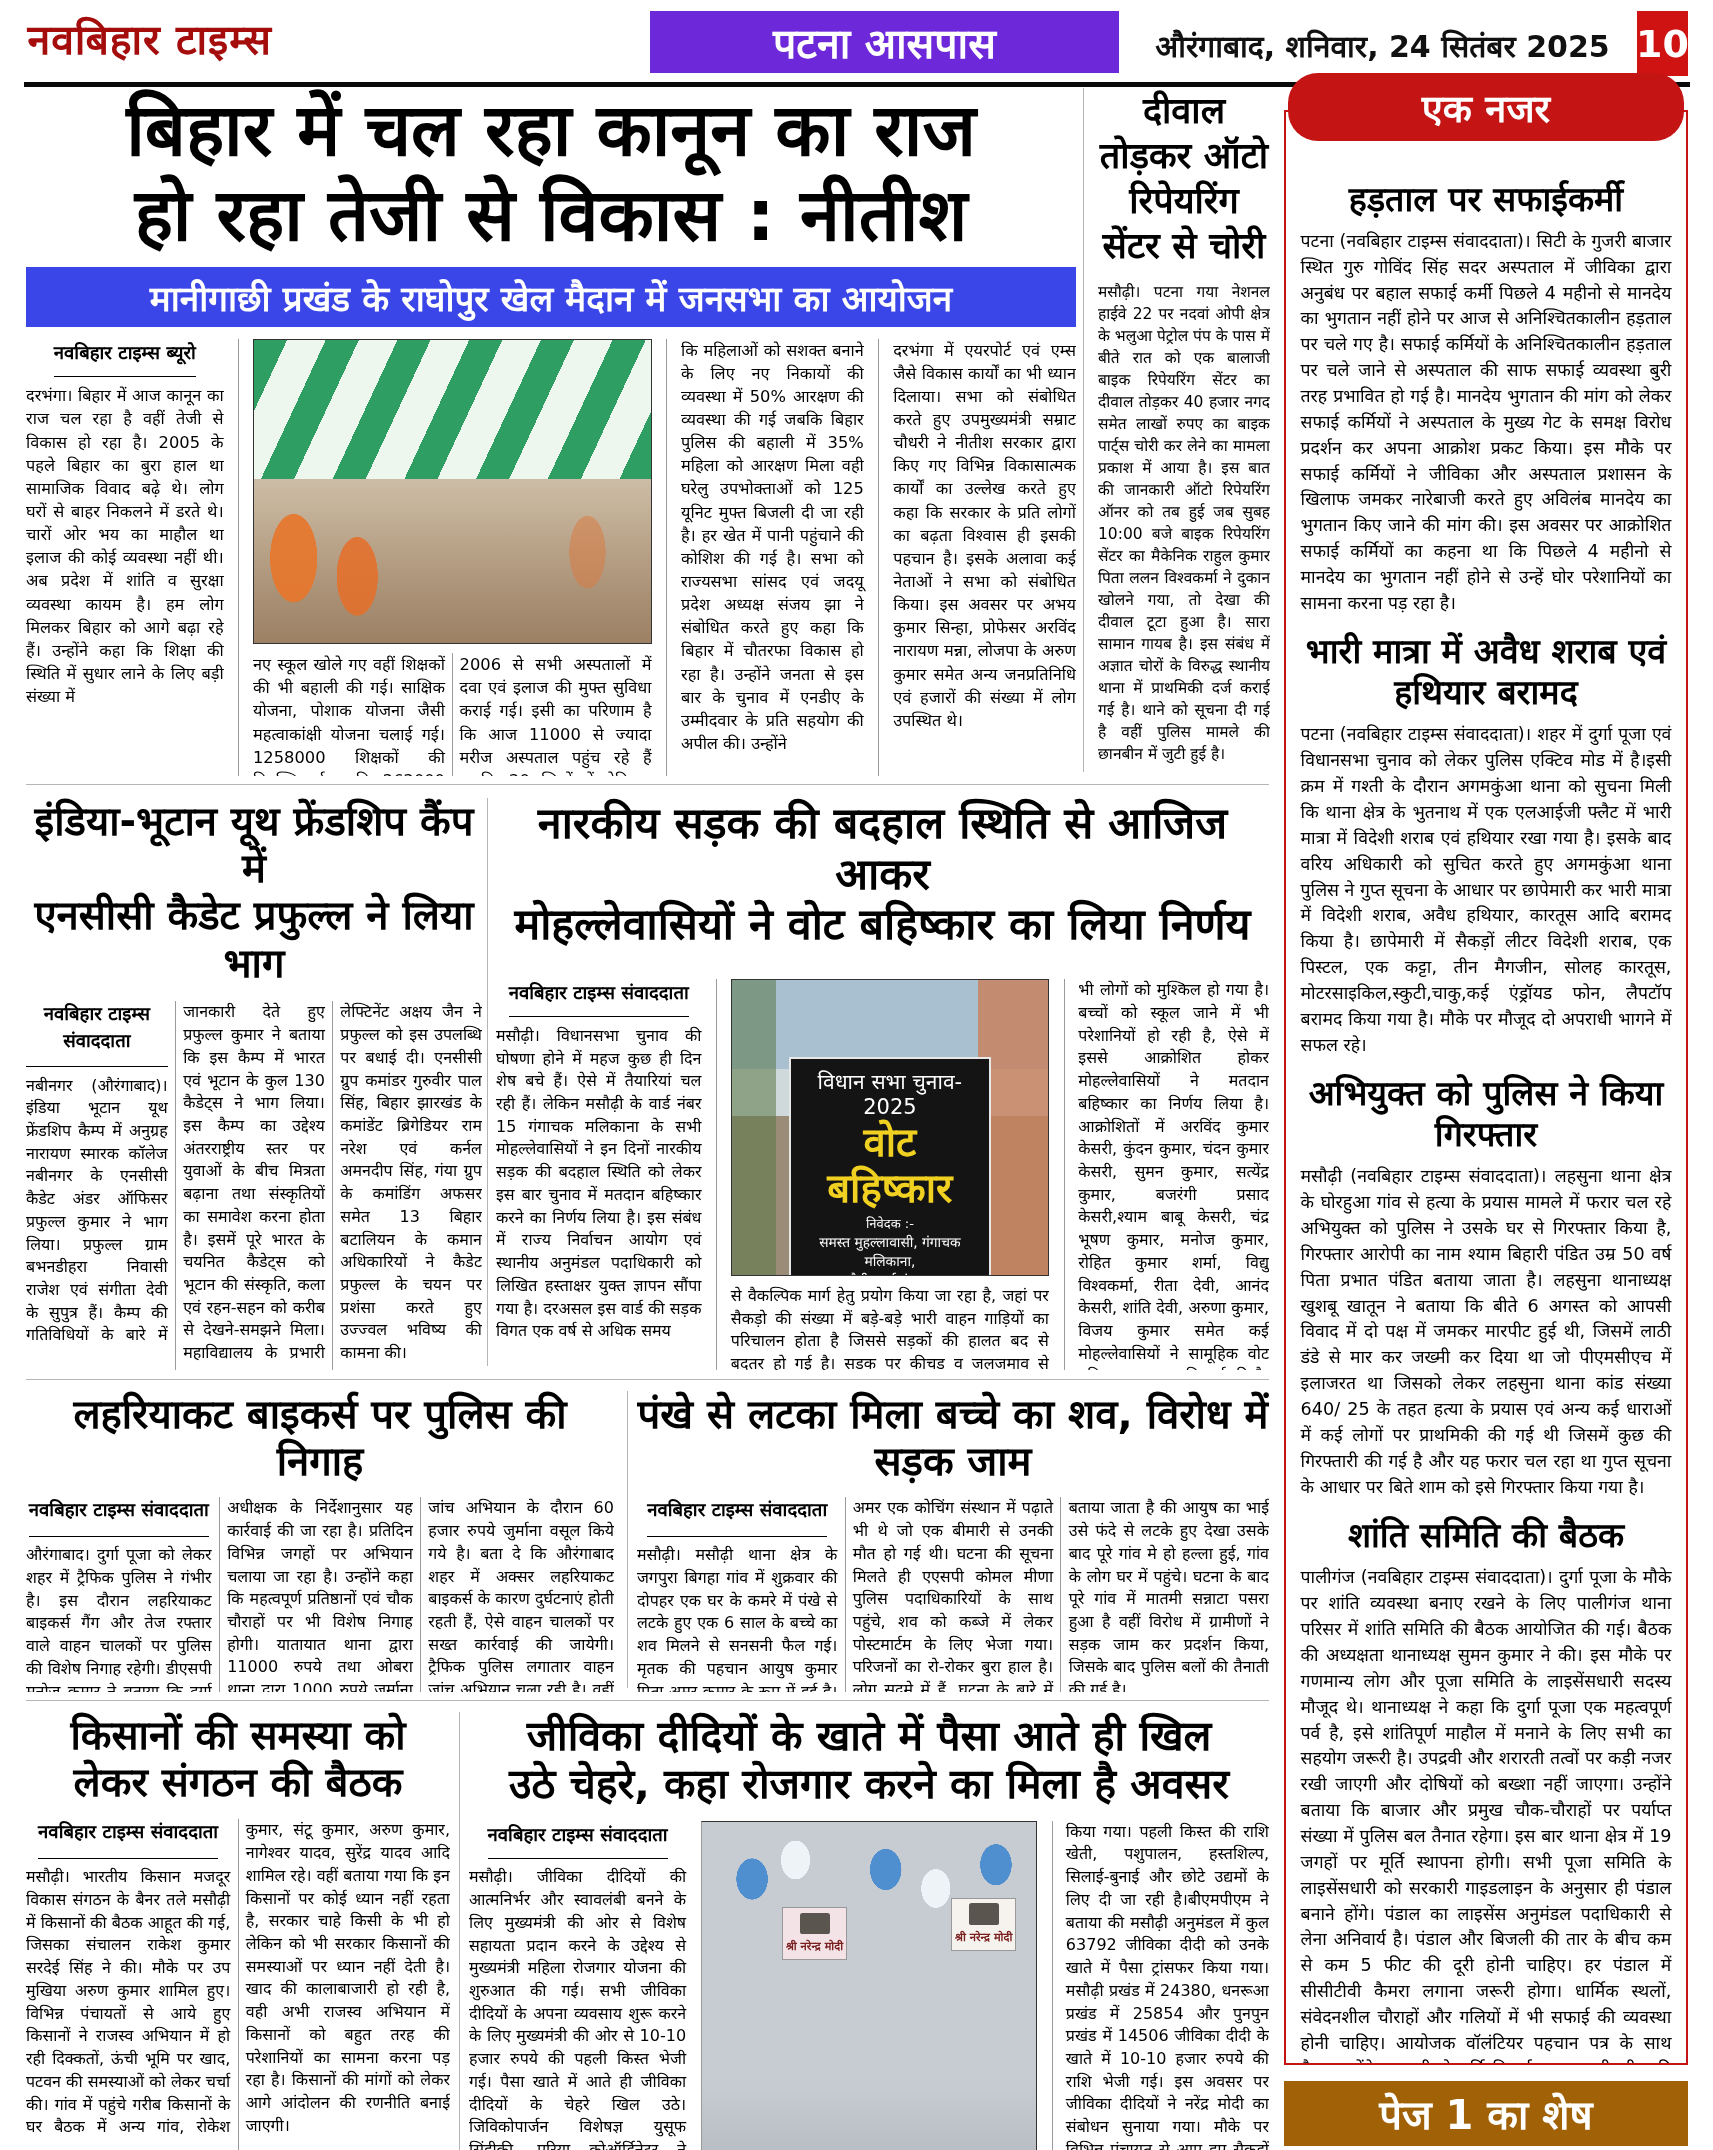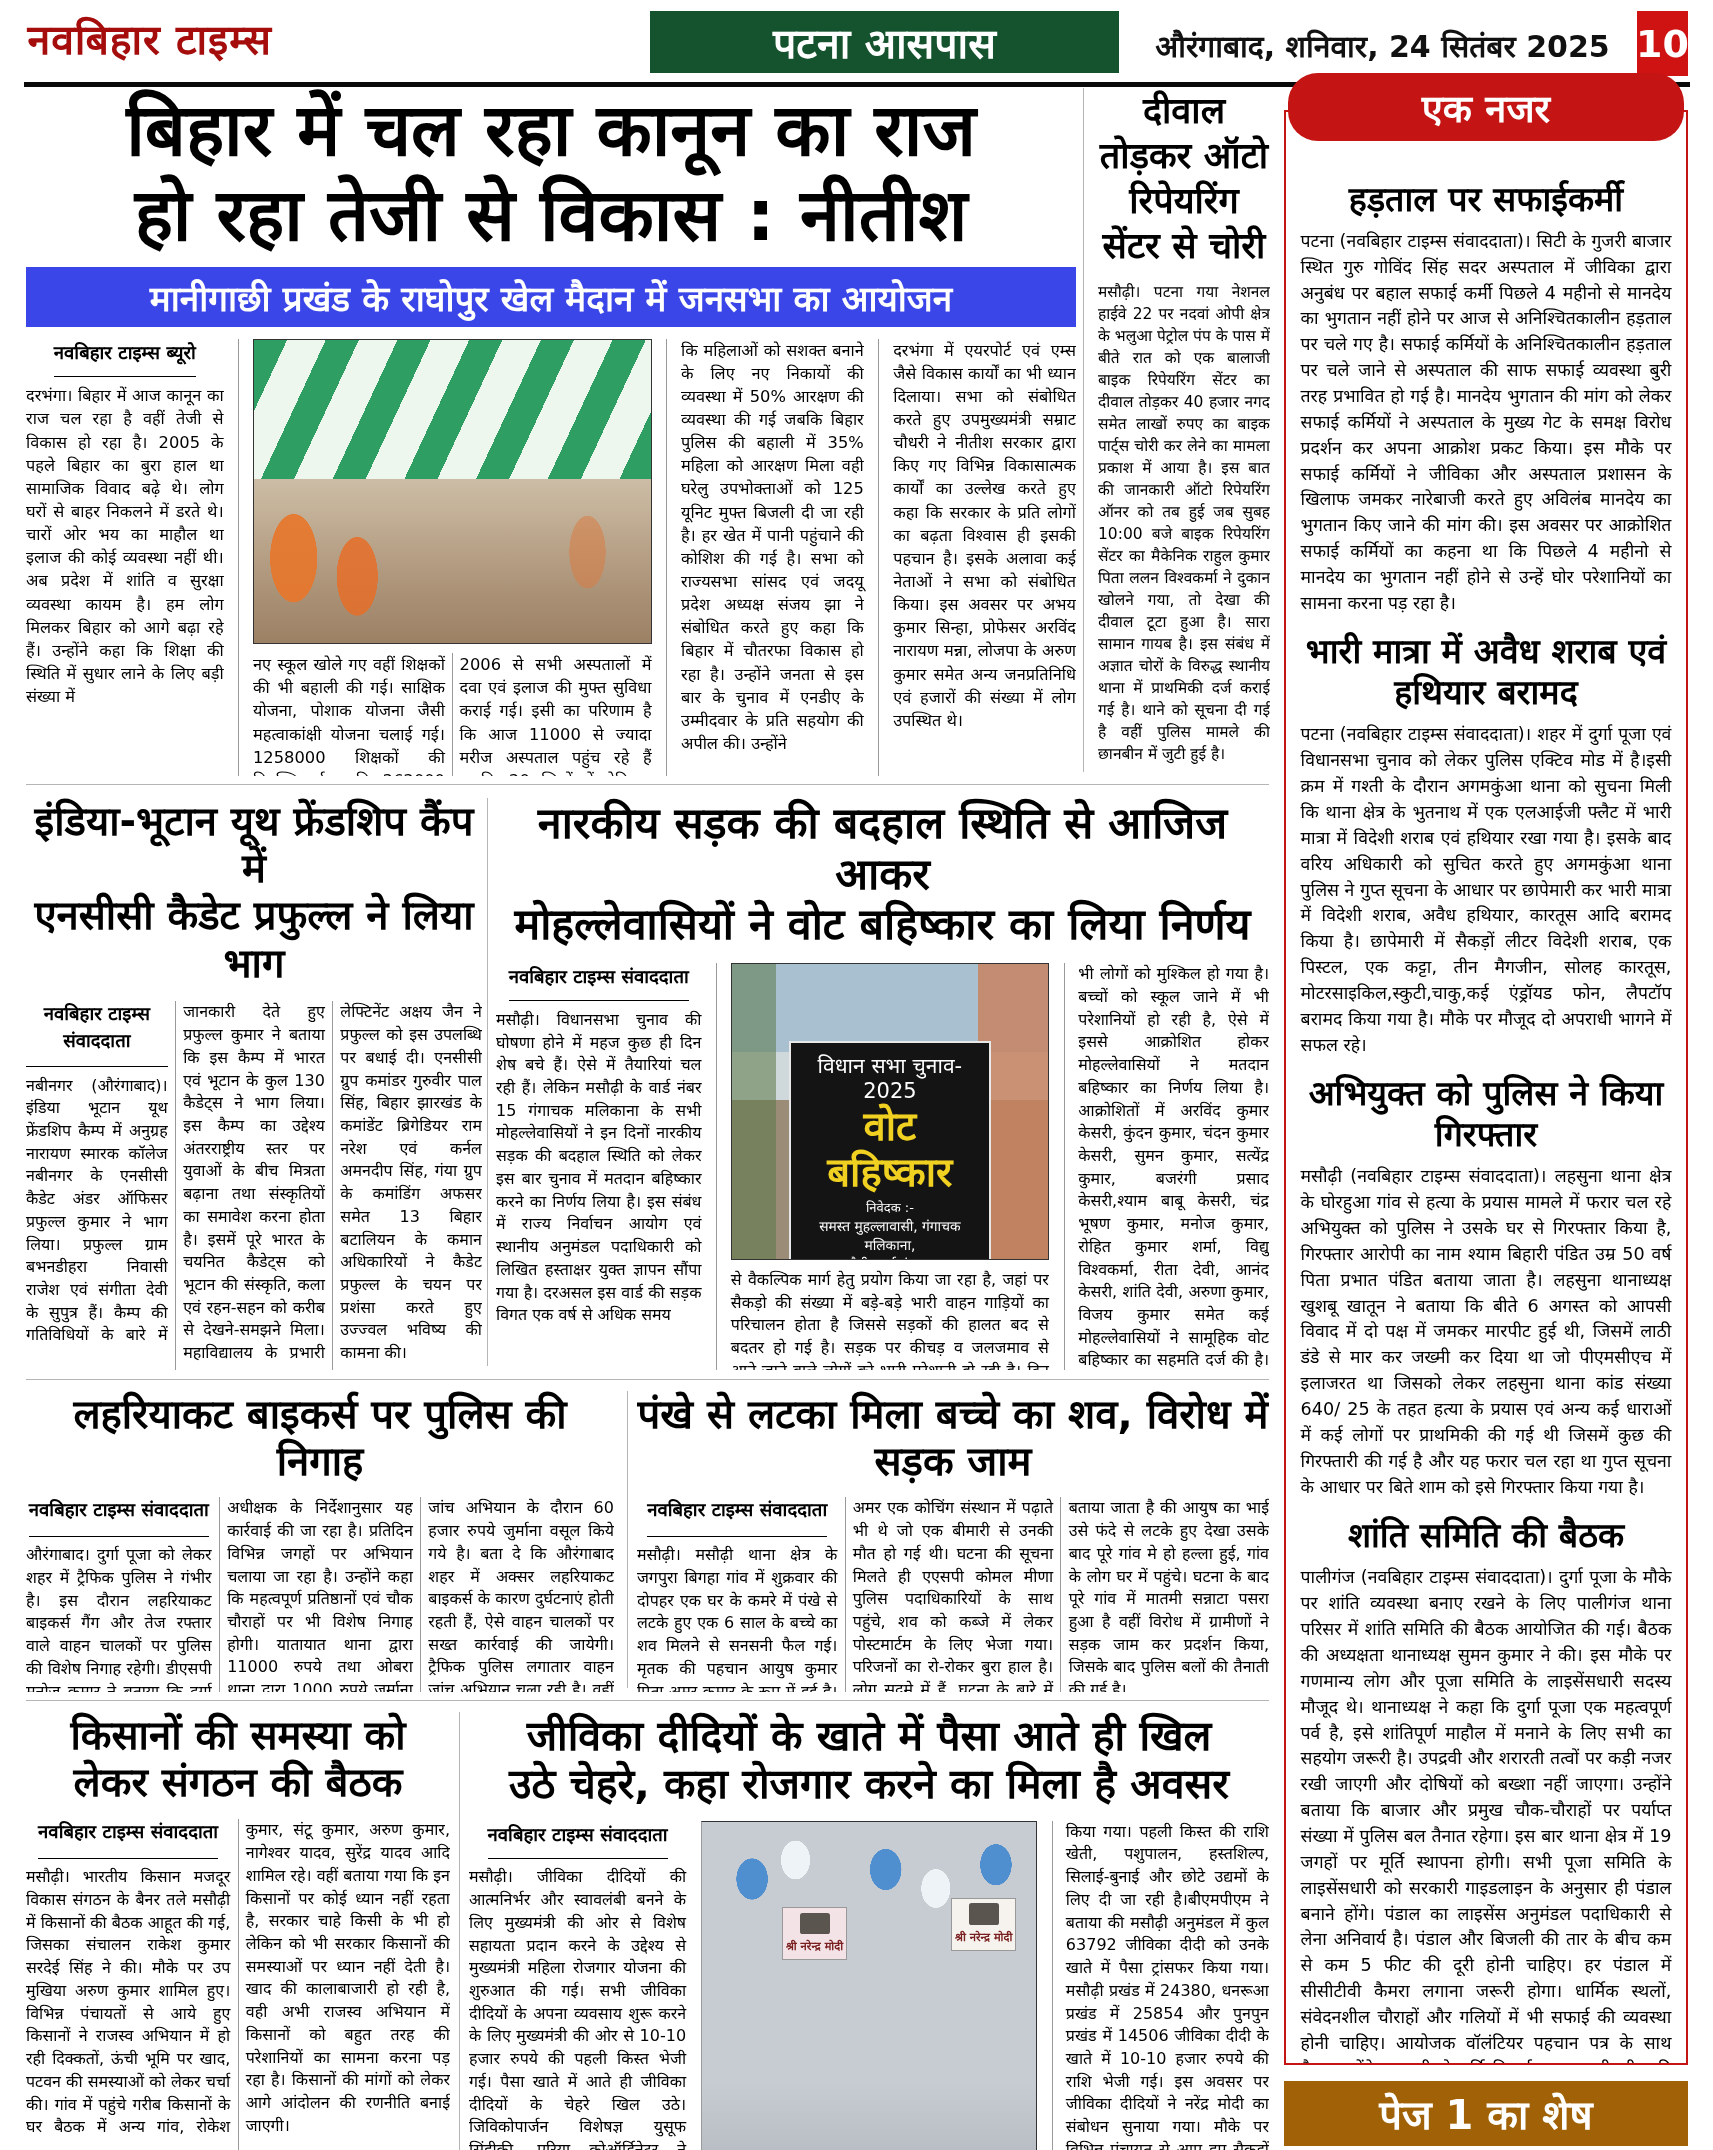--- a/index.html
+++ b/index.html
@@ -3,21 +3,21 @@
 <meta charset="utf-8">
 <style>
   * { margin:0; padding:0; box-sizing:border-box; }
   html,body { background:#777; }
   .page {
     position:relative; width:1714px; height:2679px; background:#ffffff;
     font-family:"DejaVu Sans", sans-serif; color:#000; overflow:hidden;
   }
   
   .masthead { position:absolute; top:10.3px; left:27.5px; font-size:41px; font-weight:700; color:#a50d0d; letter-spacing:0.9px; }
-  .section-box { position:absolute; top:11.2px; left:650px; width:469px; height:62px; background:#14532d; color:#fff;
+  .section-box { position:absolute; top:11.2px; left:650px; width:469px; height:62px; background:#6d28d9; color:#fff;
     display:flex; align-items:center; justify-content:center; font-size:41px; font-weight:700; }
   .date-line { position:absolute; top:25px; left:1144px; width:477px; font-size:30px; font-weight:700; color:#111; text-align:center; }
   .pagenum-box { position:absolute; top:11.2px; left:1637px; width:51px; height:65px; background:#cf1212; color:#fff;
     display:flex; align-items:center; justify-content:center; font-size:38px; font-weight:700; }
   .header-rule { position:absolute; top:82px; left:24px; width:1666px; height:5.2px; background:#0a0a0a; }
   
   .headline { font-weight:700; color:#000; text-align:center; line-height:1.18; }
   .byline { display:block; font-size:18.5px; font-weight:700; text-align:center; margin:0 auto 7.7px auto; width:max-content; max-width:100%;
     border-bottom:1.7px solid #000; padding-bottom:12px; }
   .body-text { font-size:16.3px; line-height:1.42; text-align:justify; }
@@ -54,21 +54,21 @@
   .eknazar h3 { font-size:34px; font-weight:700; text-align:center; margin:14.6px 0 9.5px 0; line-height:1.2; }
   .eknazar .body-text { font-size:17.6px; line-height:1.47; }
   
   .p1rest { position:absolute; left:1284px; top:2081px; width:404px; height:563px; overflow:hidden; }
   .p1rest-banner { height:65px; background:#a16207; color:#fff; display:flex; align-items:center; justify-content:center;
     font-size:40px; font-weight:700; }
   
   .indiabhutan { position:absolute; left:26px; top:798px; width:456px; height:572px; overflow:hidden; }
   .indiabhutan .headline { font-size:40px; margin-bottom:14.6px; }
   .votestory { position:absolute; left:496px; top:798px; width:773px; height:572px; overflow:hidden; }
-  .votestory .headline { font-size:43px; margin-bottom:13px; }
+  .votestory .headline { font-size:43px; margin-bottom:29px; }
   .vote-grid { display:grid; grid-template-columns:1fr 1.62fr 1fr; column-gap:14.6px; height:434px; overflow:hidden; }
   .vote-grid > div + div { border-left:0.9px solid #9a9a9a; padding-left:13.8px; }
   .vote-photo { width:100%; height:297px; margin-bottom:8.6px;
     background:
       linear-gradient(90deg, transparent 78%, rgba(201,128,90,.8) 78%),
       linear-gradient(90deg, rgba(90,120,70,.55) 0 14%, transparent 14%),
       linear-gradient(180deg,#a8c0d0 0 30%, #cfd8da 30% 46%, #9b8c77 46% 100%); }
   .vote-banner { position:absolute; left:18%; top:26%; width:64%; background:#141414; border:2.2px solid #e8e8e8; color:#fff;
     text-align:center; padding:7.7px 4.3px; }
   .vote-banner .b1 { font-size:21px; font-weight:400; }

